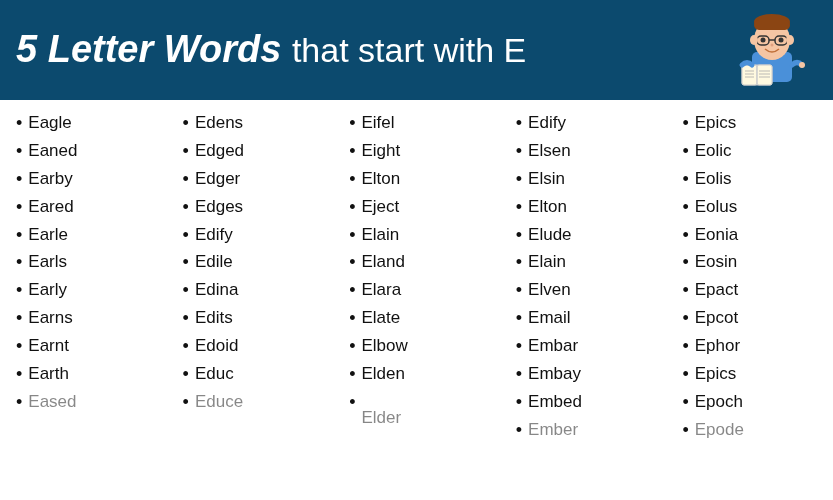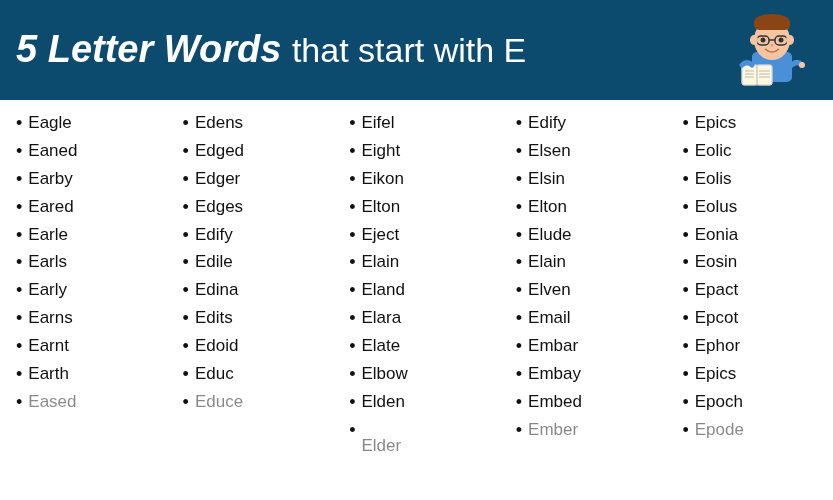--- a/index.html
+++ b/index.html
@@ -196,23 +196,20 @@
     </div>
     <div class="column">
       <ul>
         <li>
           <span>Eifel</span>
         </li>
         <li>
           <span>Eight</span>
         </li>
         <li>
-          <span>Eikon</span>
-        </li>
-        <li>
           <span>Elton</span>
         </li>
         <li>
           <span>Eject</span>
         </li>
         <li>
           <span>Elain</span>
         </li>
         <li>
           <span>Eland</span>

